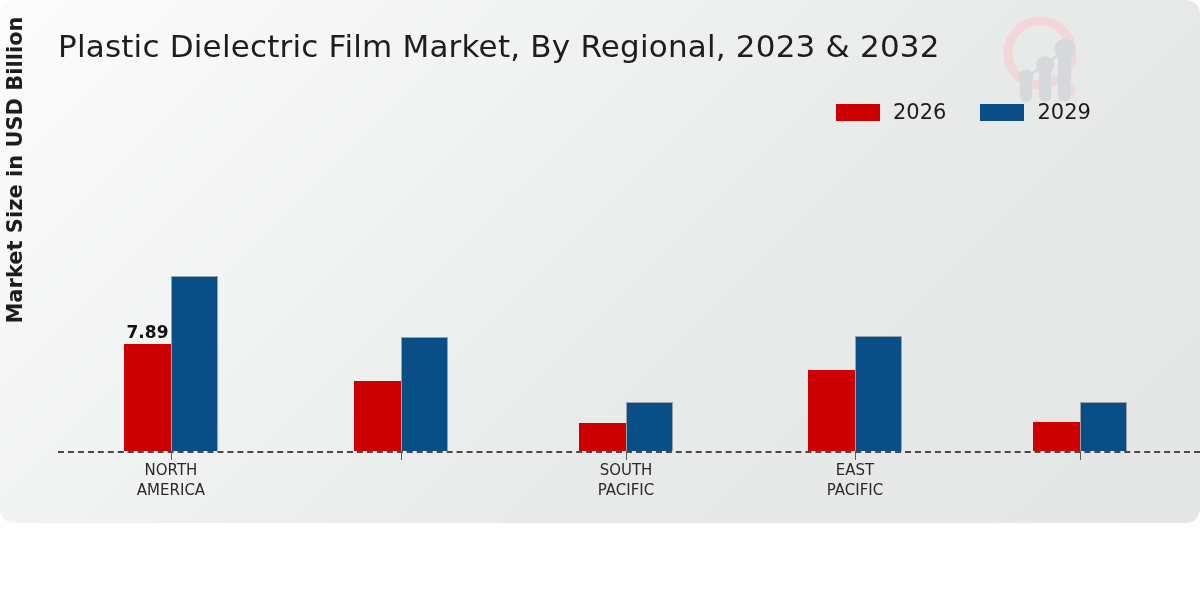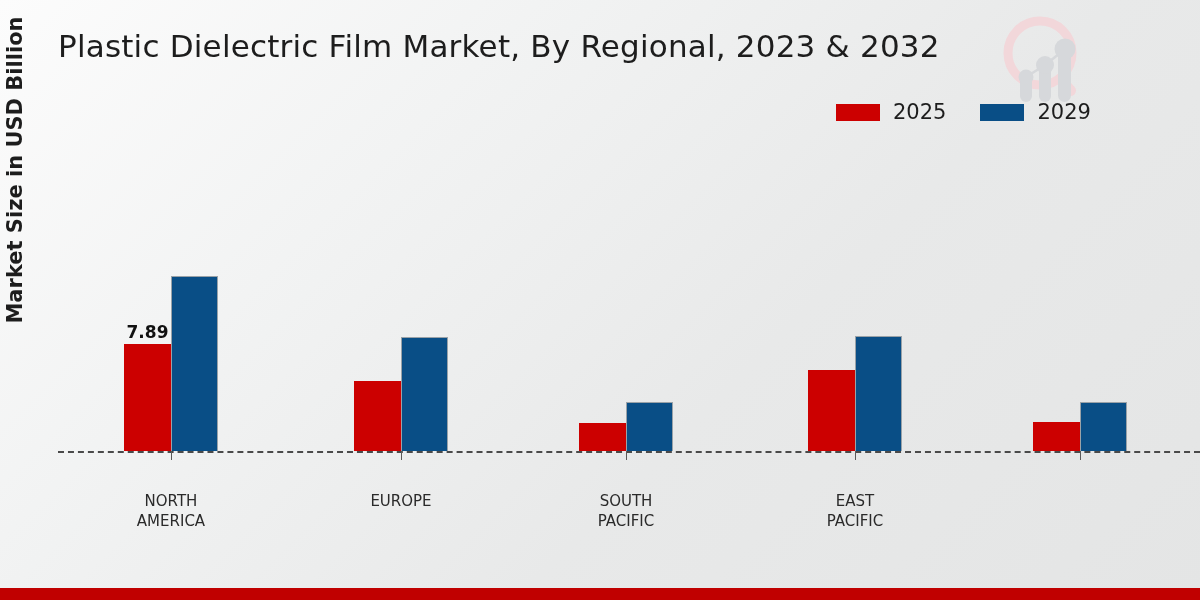--- a/index.html
+++ b/index.html
@@ -9,23 +9,24 @@
   body {
     width: 1200px;
     height: 600px;
     overflow: hidden;
     font-family: "DejaVu Sans", sans-serif;
   }
 
   #chart-root {
     position: relative;
     width: 1200px;
-    height: 600px;
+    height: 523px;
     background: linear-gradient(135deg, #fcfcfc 0%, #f2f3f3 30%, #e8e9e9 62%, #e4e5e5 100%);
     overflow: hidden;
+    border-radius: 14px;
   }
 
   
   #watermark {
     position: absolute;
     left: 988px;
     top: 8px;
     width: 110px;
     height: 96px;
     opacity: 1;
@@ -149,21 +150,20 @@
   .cat-label {
     position: absolute;
     top: 461px;
     width: 190px;
     text-align: center;
     font-size: 15px;
     color: #2a2a2a;
     font-family: "DejaVu Sans", sans-serif;
     line-height: 1.32;
     white-space: pre-line;
-    margin-top: 31px;
   }
 
   
   #bottom-band {
     position: absolute;
     left: 0;
     top: 588px;
     width: 1200px;
     height: 12px;
     background: #c00000;
@@ -192,21 +192,21 @@
         <circle cx="77" cy="41" r="10.5"></circle>
       </g>
     </svg>
   </div>
 
   <div id="chart-title">Plastic Dielectric Film Market, By Regional, 2023 &amp; 2032</div>
 
   <div id="legend">
     <div class="legend-item">
       <span class="legend-swatch" style="background:#cc0000"></span>
-      <span class="legend-label">2025</span>
+      <span class="legend-label">2026</span>
     </div>
     <div class="legend-item">
       <span class="legend-swatch" style="background:#094e86"></span>
       <span class="legend-label">2029</span>
     </div>
   </div>
 
   <div id="ylabel">Market Size in USD Billion</div>
 
   <div id="plot">
@@ -226,21 +226,20 @@
 
     <div class="group" style="left:340px;">
       <div class="group-bars">
         <div class="bar s2023" style="height:70px;">
           <span class="bar-label"></span>
         </div>
         <div class="bar s2032" style="height:114px;"></div>
       </div>
     </div>
     <div class="tick" style="left:387px;"></div>
-    <div class="cat-label" style="left:292px;">EUROPE</div>
 
     <div class="group" style="left:565px;">
       <div class="group-bars">
         <div class="bar s2023" style="height:28px;">
           <span class="bar-label"></span>
         </div>
         <div class="bar s2032" style="height:49px;"></div>
       </div>
     </div>
     <div class="tick" style="left:612px;"></div>

